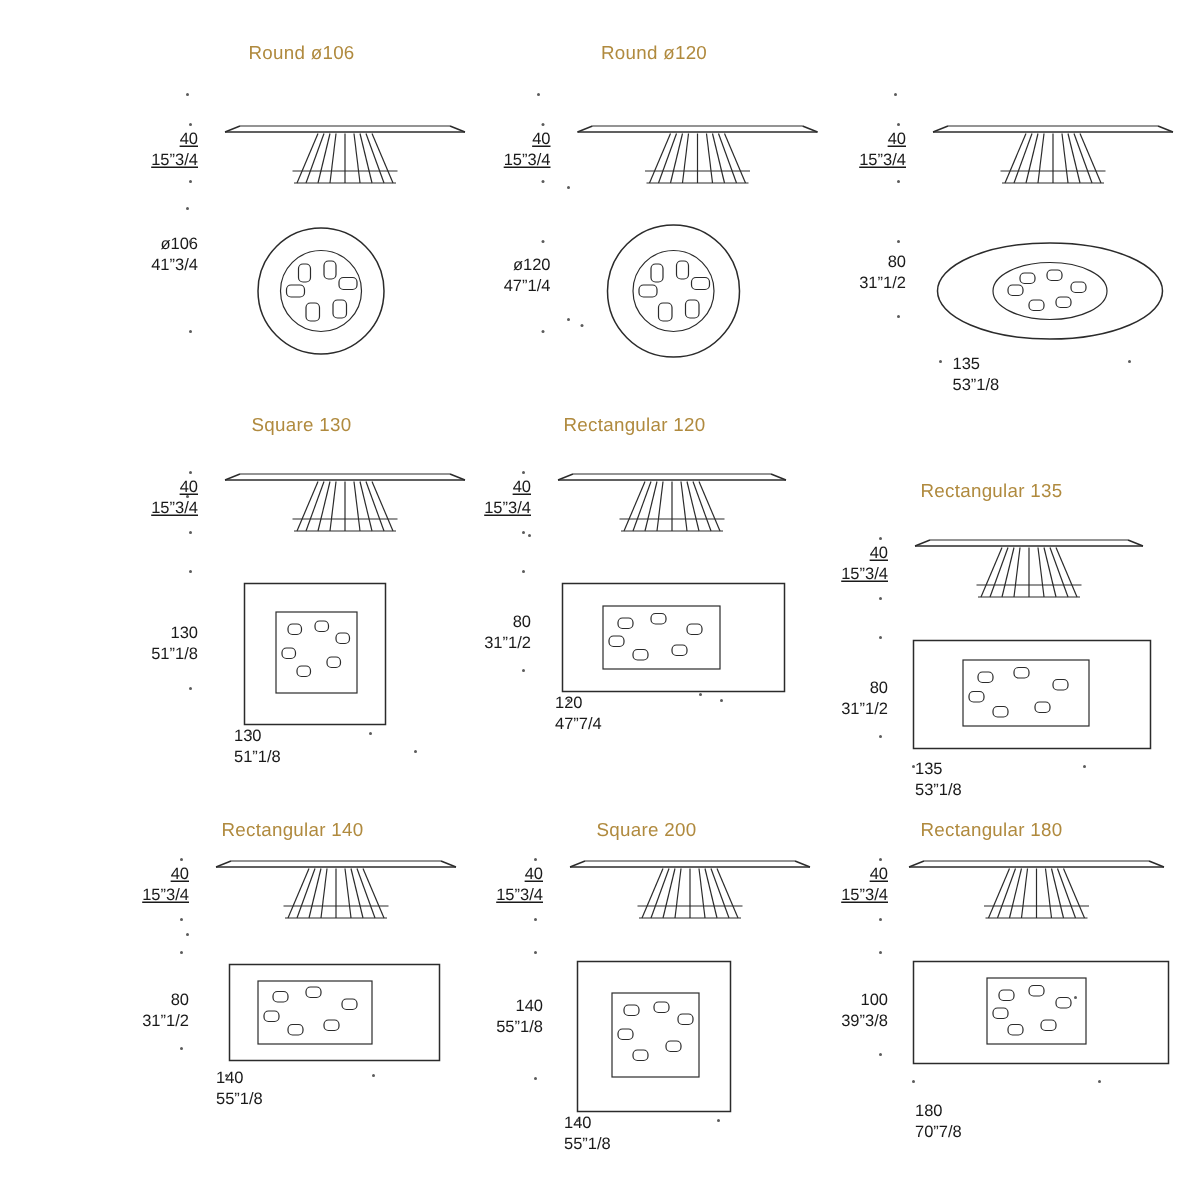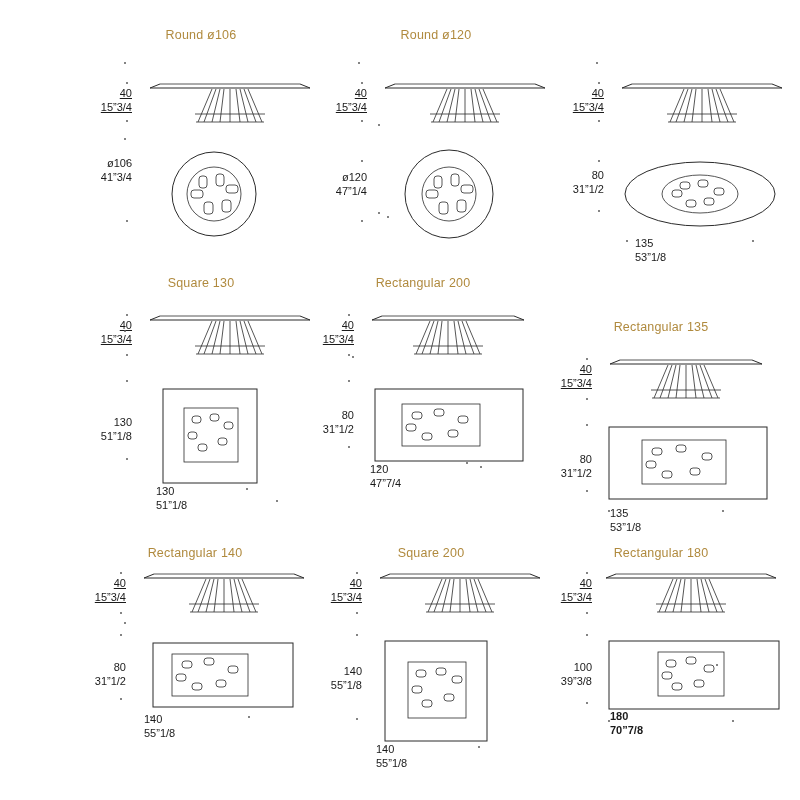--- a/index.html
+++ b/index.html
@@ -272,21 +272,21 @@
       </g>
     </svg>
 
     <div class="bottom-label" style="left:88px; top:216px; width:110px;">130
 51”1/8</div>
     <div class="dot" style="left:98px; top:220px;"></div>
     <div class="dot" style="left:178px; top:220px;"></div>
   </div>
 
   <div class="cell" style="left:290px; top:268px;">
-    <div class="title">Rectangular 200</div>
+    <div class="title">Rectangular 120</div>
 
     <div class="elev-label" style="left:-2px; top:50px; width:66px;">40
 15”3/4</div>
     <div class="dot" style="left:58px; top:46px;"></div>
     <div class="dot" style="left:58px; top:86px;"></div>
 
     <svg style="position:absolute; left:82px; top:46px;" width="152" height="45">
       <line class="ln thin" x1="0" y1="6" x2="152" y2="6"></line>
       <line class="ln thin" x1="0" y1="6" x2="10" y2="2"></line>
       <line class="ln thin" x1="152" y1="6" x2="142" y2="2"></line>
@@ -525,21 +525,21 @@
       <g class="ln hair">
         <rect x="60" y="22" width="10" height="7" rx="3"></rect>
         <rect x="80" y="19" width="10" height="7" rx="3"></rect>
         <rect x="98" y="27" width="10" height="7" rx="3"></rect>
         <rect x="88" y="42" width="10" height="7" rx="3"></rect>
         <rect x="66" y="45" width="10" height="7" rx="3"></rect>
         <rect x="56" y="34" width="10" height="7" rx="3"></rect>
       </g>
     </svg>
 
-    <div class="bottom-label" style="left:82px; top:171px; width:110px;font-weight:bold;">180
+    <div class="bottom-label" style="left:82px; top:196px; width:110px;">180
 70”7/8</div>
     <div class="dot" style="left:80px; top:182px;"></div>
     <div class="dot" style="left:204px; top:182px;"></div>
   </div>
 
   <div class="dot" style="left:124px; top:62px;"></div>
   <div class="dot" style="left:358px; top:62px;"></div>
   <div class="dot" style="left:596px; top:62px;"></div>
   <div class="dot" style="left:378px; top:124px;"></div>
   <div class="dot" style="left:378px; top:212px;"></div>

